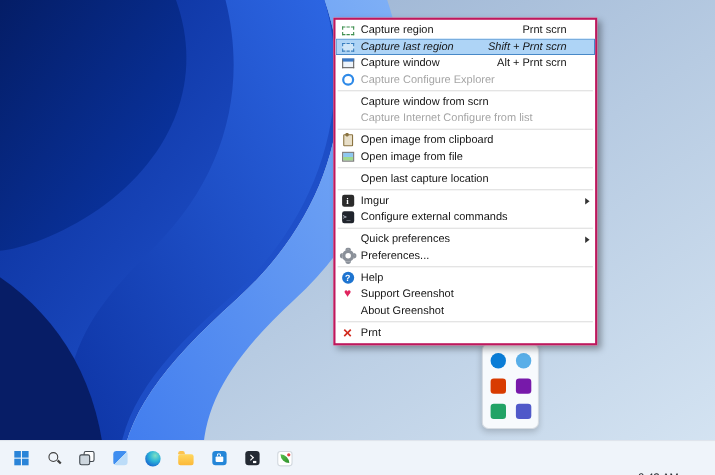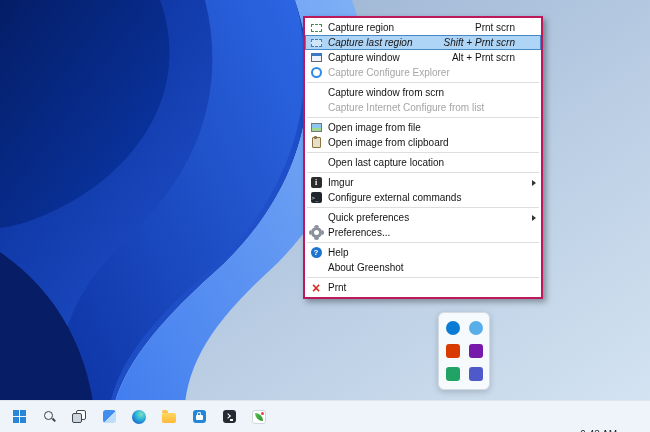--- a/index.html
+++ b/index.html
@@ -167,30 +167,30 @@
 
     <div class="mi dis">
       <span class="ico"></span>
       <span class="lbl">Capture Internet Configure from list</span>
     </div>
 
     <div class="sep"></div>
 
     <div class="mi">
       <span class="ico">
+          <span class="ic-clipboard"></span>
+        </span>
+      <span class="lbl">Open image from clipboard</span>
+    </div>
+
+    <div class="mi">
+      <span class="ico">
           <span class="ic-imagefile"></span>
         </span>
       <span class="lbl">Open image from file</span>
-    </div>
-
-    <div class="mi">
-      <span class="ico">
-          <span class="ic-clipboard"></span>
-        </span>
-      <span class="lbl">Open image from clipboard</span>
     </div>
 
     <div class="sep"></div>
 
     <div class="mi">
       <span class="ico"></span>
       <span class="lbl">Open last capture location</span>
     </div>
 
     <div class="sep"></div>
@@ -227,20 +227,26 @@
 
     <div class="sep"></div>
 
     <div class="mi">
       <span class="ico">
           <span class="ic-help"></span>
         </span>
       <span class="lbl">Help</span>
     </div>
 
+    <div class="mi">
+      <span class="ico">
+          <span class="ic-heart"></span>
+        </span>
+      <span class="lbl">Support Greenshot</span>
+    </div>
 
     <div class="mi">
       <span class="ico"></span>
       <span class="lbl">About Greenshot</span>
     </div>
 
     <div class="sep"></div>
 
     <div class="mi">
       <span class="ico">

